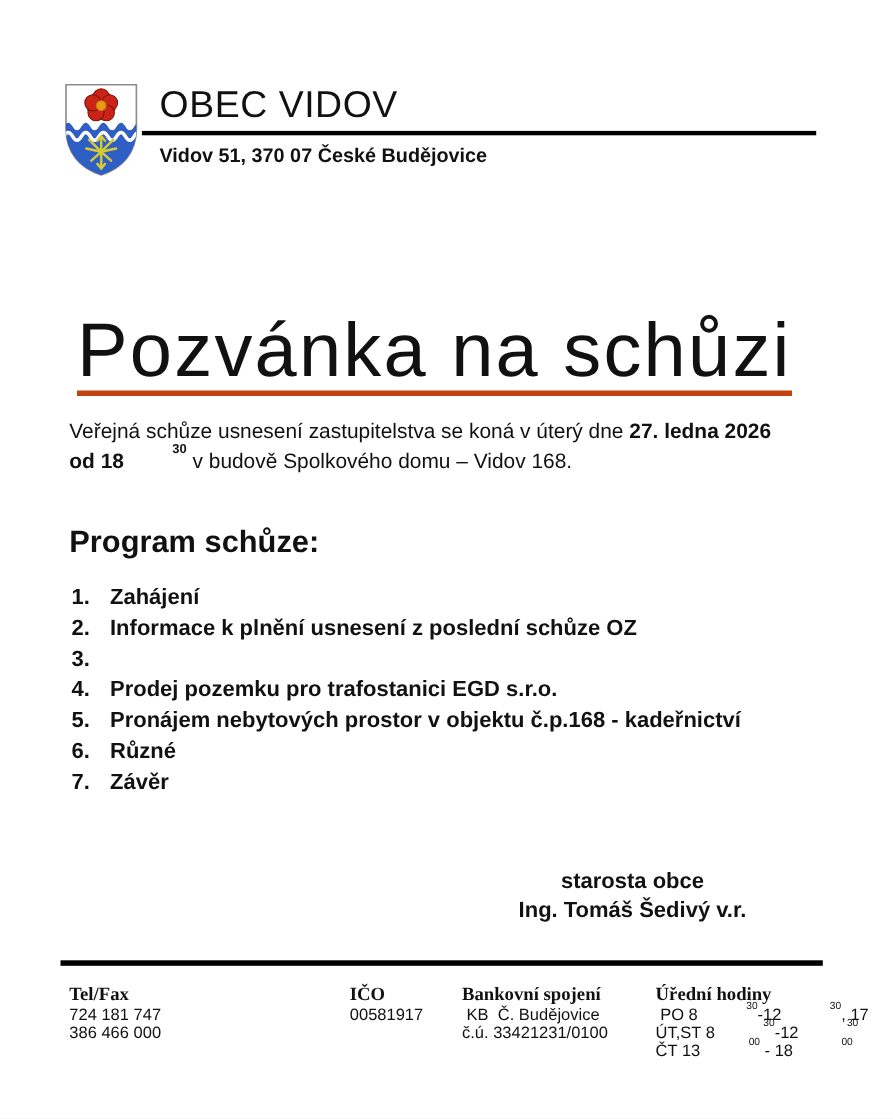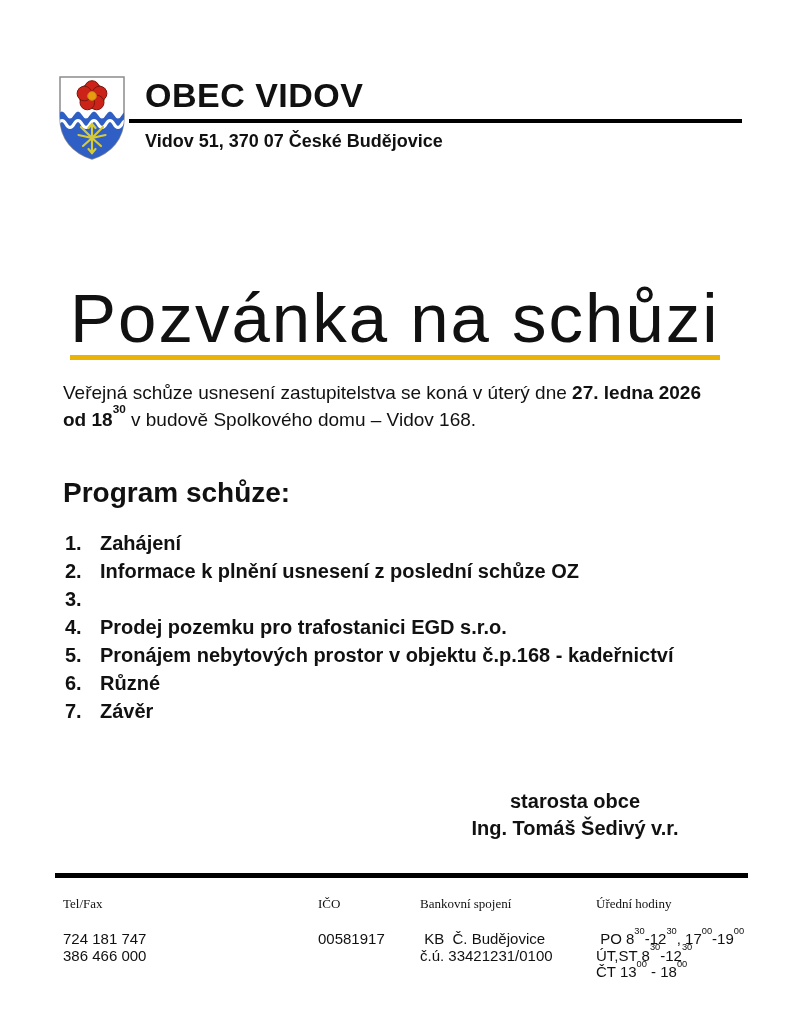--- a/index.html
+++ b/index.html
@@ -6,41 +6,41 @@
   .page{
     position:relative;
     width:812px;height:1017px;
     background:#ffffff;
     margin:0 auto;
     font-family:"Liberation Sans","DejaVu Sans",sans-serif;
     color:#111;
     overflow:hidden;
   }
   .b{font-weight:bold;}
-  sup.sp{font-size:0.62em;line-height:0;position:relative;top:-0.45em;}
+  sup.sp{font-size:0.62em;line-height:0;position:relative;top:-0.45em;margin-left:44px;}
 
   
   .crest{position:absolute;left:58px;top:75px;width:68px;height:86px;}
   .org-name{
     position:absolute;left:145px;top:74px;
-    font-size:34px;font-weight:bold;letter-spacing:0.5px;
+    font-size:34px;font-weight:normal;letter-spacing:0.5px;
     line-height:42px;white-space:nowrap;
   }
   .header-rule{position:absolute;left:129px;top:119px;width:613px;height:4px;background:#000;}
   .address{
     position:absolute;left:145px;top:131px;
     font-size:18px;font-weight:bold;white-space:nowrap;
   }
 
   
   .doc-title{
     position:absolute;left:70px;top:284px;
     font-size:69px;line-height:69px;letter-spacing:2px;
     white-space:nowrap;
-    border-bottom:5px solid #eab308;
+    border-bottom:5px solid #c2410c;
     padding-bottom:2px;
   }
 
   
   .intro{
     position:absolute;left:63px;top:379px;width:720px;
     font-size:19px;line-height:27px;
   }
 
   
@@ -64,21 +64,21 @@
   
   .footer-rule{position:absolute;left:55px;top:873px;width:693px;height:5px;background:#000;}
   .fcol{position:absolute;top:894px;}
   .fcol-telfax{left:63px;}
   .fcol-email{left:165px;}
   .fcol-ico{left:318px;}
   .fcol-bank{left:420px;}
   .fcol-hours{left:596px;}
   .fhead{
     font-family:"Liberation Serif","DejaVu Serif",serif;
-    font-size:13px;font-weight:normal;line-height:19px;margin-bottom:18px;
+    font-size:17px;font-weight:bold;line-height:19px;margin-bottom:2px;
     white-space:pre;
   }
   .frow{font-size:15px;line-height:16.5px;white-space:pre;}
   .frow.link{text-decoration:underline;}
 </style>
 </head>
 <body>
 
 <div class="page">
 

